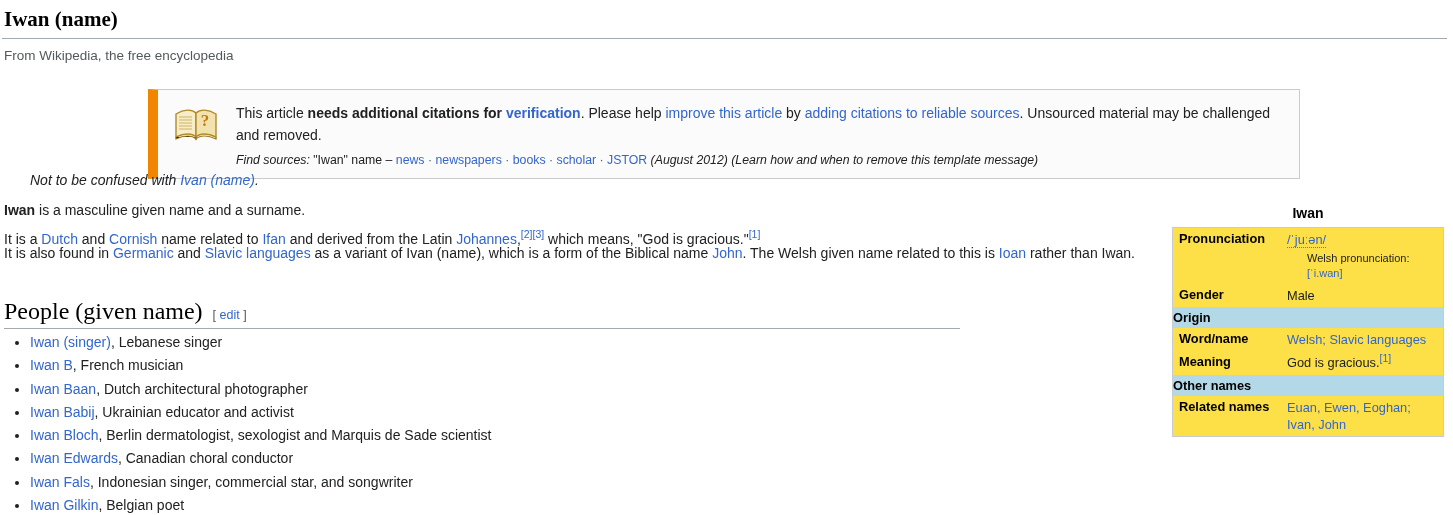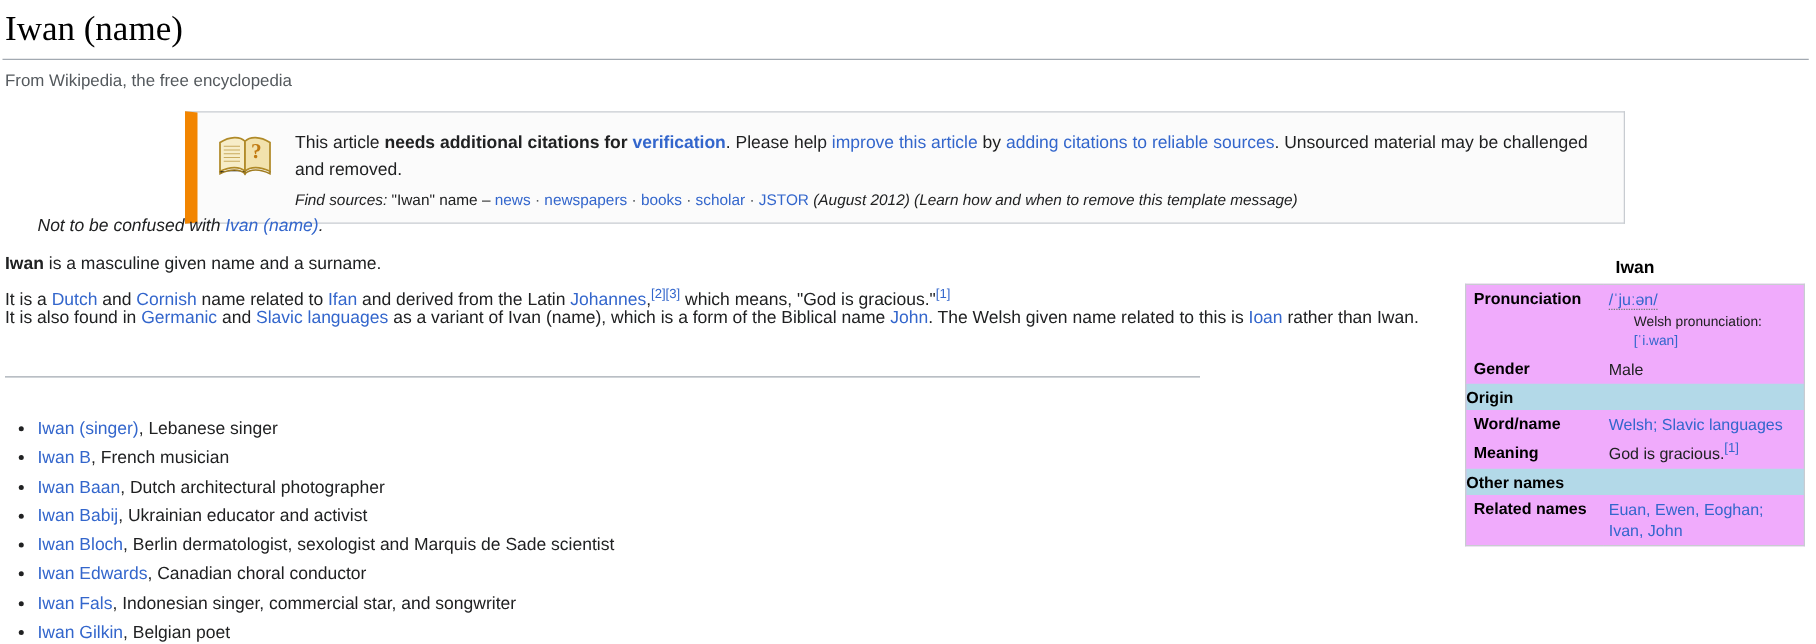--- a/index.html
+++ b/index.html
@@ -18,22 +18,22 @@
   }
 
   a, .link {
     color: #3366cc;
     text-decoration: none;
   }
 
   
   #page-title {
     font-family: "Liberation Serif", serif;
-    font-size: 28px;
-    font-weight: normal;
+    font-size: 21px;
+    font-weight: bold;
     line-height: 1.25;
     margin: 0;
     padding: 6px 0 6px 4px;
     color: #000;
   }
   #title-rule {
     height: 1px;
     background: #a2a9b1;
     width: 1445px;
     margin-left: 2px;
@@ -162,21 +162,21 @@
     text-align: center;
     font-weight: bold;
     font-size: 14px;
     padding-bottom: 6px;
     color: #000;
   }
   #infobox table {
     border-collapse: collapse;
     width: 100%;
     border: 1px solid #c8ccd1;
-    background: #f0abfc;
+    background: #fde047;
   }
   #infobox th.row-label {
     text-align: left;
     vertical-align: top;
     font-weight: bold;
     padding: 3px 6px 3px 6px;
     width: 98px;
     color: #000;
     font-size: 12.8px;
   }
@@ -252,20 +252,24 @@
 
 <div class="para" id="para2">
   <span>It is a </span><span class="link">Dutch</span><span> and </span><span class="link">Cornish</span><span> name related to </span><span class="link">Ifan</span><span> and derived from the Latin </span><span class="link">Johannes</span><span>,</span><sup class="link">[2]</sup><sup class="link">[3]</sup><span> which means, "God is gracious."</span><sup class="link">[1]</sup>
 </div>
 
 <div class="para" id="para3">
   <span>It is also found in </span><span class="link">Germanic</span><span> and </span><span class="link">Slavic languages</span><span> as a variant of </span><span>Ivan (name)</span><span>, which is a form of the Biblical name </span><span class="link">John</span><span>. The Welsh given name related to this is </span><span class="link">Ioan</span><span> rather than Iwan.</span>
 </div>
 
 <div id="section-heading">
+  <div class="h-row">
+    <span id="section-title">People (given name)</span>
+    <span id="edit-section"><span class="brk">[</span>&nbsp;<span class="link">edit</span>&nbsp;<span class="brk">]</span></span>
+  </div>
   <div id="section-rule"></div>
 </div>
 
 <ul id="people-list">
   <li><span class="link">Iwan (singer)</span><span>, Lebanese singer</span></li>
   <li><span class="link">Iwan B</span><span>, French musician</span></li>
   <li><span class="link">Iwan Baan</span><span>, Dutch architectural photographer</span></li>
   <li><span class="link">Iwan Babij</span><span>, Ukrainian educator and activist</span></li>
   <li><span class="link">Iwan Bloch</span><span>, Berlin dermatologist, sexologist and Marquis de Sade scientist</span></li>
   <li><span class="link">Iwan Edwards</span><span>, Canadian choral conductor</span></li>

